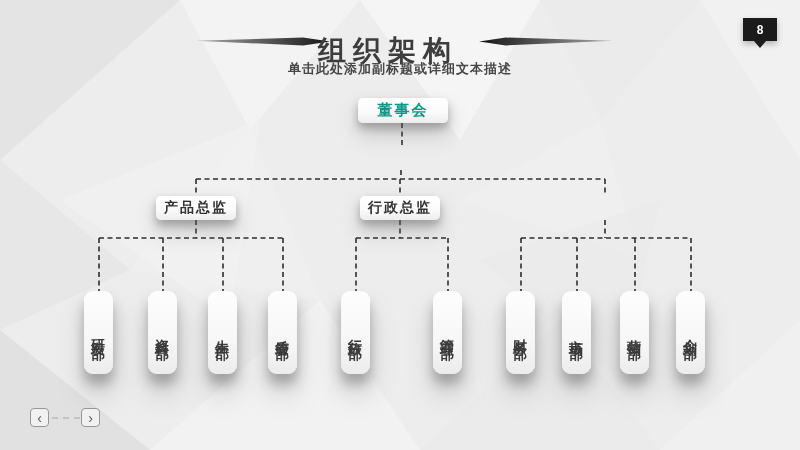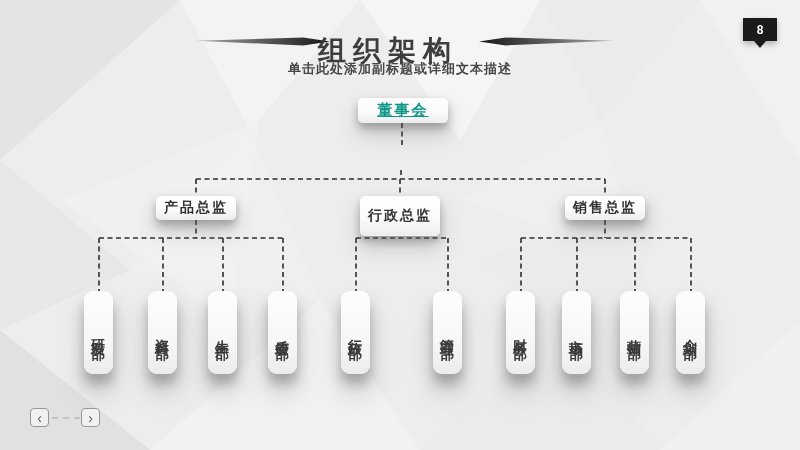--- a/index.html
+++ b/index.html
@@ -45,21 +45,21 @@
   }
 
   
   .node{
     position:absolute;display:flex;align-items:center;justify-content:center;
     background:linear-gradient(180deg,#ffffff 0%,#fbfbfb 55%,#ededed 100%);
     border-radius:5px;
     box-shadow:0 5px 8px rgba(80,80,80,.40),0 12px 20px rgba(110,110,110,.30);
     font-size:15px;font-weight:700;color:#333333;letter-spacing:2px;
   }
-  .node.root span{color:#0f9688;text-decoration:underline;}
+  .node.root span{color:#0f9688;}
   .node.director{font-size:14px;}
   .dept{
     position:absolute;width:29px;height:83px;top:291px;
     display:flex;align-items:center;justify-content:center;
     background:linear-gradient(180deg,#fdfdfd 0%,#f7f7f7 60%,#ececec 100%);
     border-radius:9px;
     box-shadow:0 10px 12px rgba(90,90,90,.42),0 20px 26px rgba(120,120,120,.28);
   }
   .dept span{
     writing-mode:vertical-rl;text-orientation:upright;
@@ -127,25 +127,22 @@
   </svg>
 
   <div class="node root" style="left:358px;top:98px;width:90px;height:25px;">
     <span>董事会</span>
   </div>
 
 
   <div class="node director" style="left:156px;top:196px;width:80px;height:24px;">
     <span>产品总监</span>
   </div>
-  <div class="node director" style="left:360px;top:196px;width:80px;height:40px;">
+  <div class="node director" style="left:360px;top:196px;width:80px;height:24px;">
     <span>行政总监</span>
-  </div>
-  <div class="node director" style="left:565px;top:196px;width:80px;height:24px;">
-    <span>销售总监</span>
   </div>
 
   <div class="dept" style="left:84px;">
     <span>研发部</span>
     </div>
   <div class="dept" style="left:148px;">
     <span>资料部</span>
     </div>
   <div class="dept" style="left:208px;">
     <span>生产部</span>

